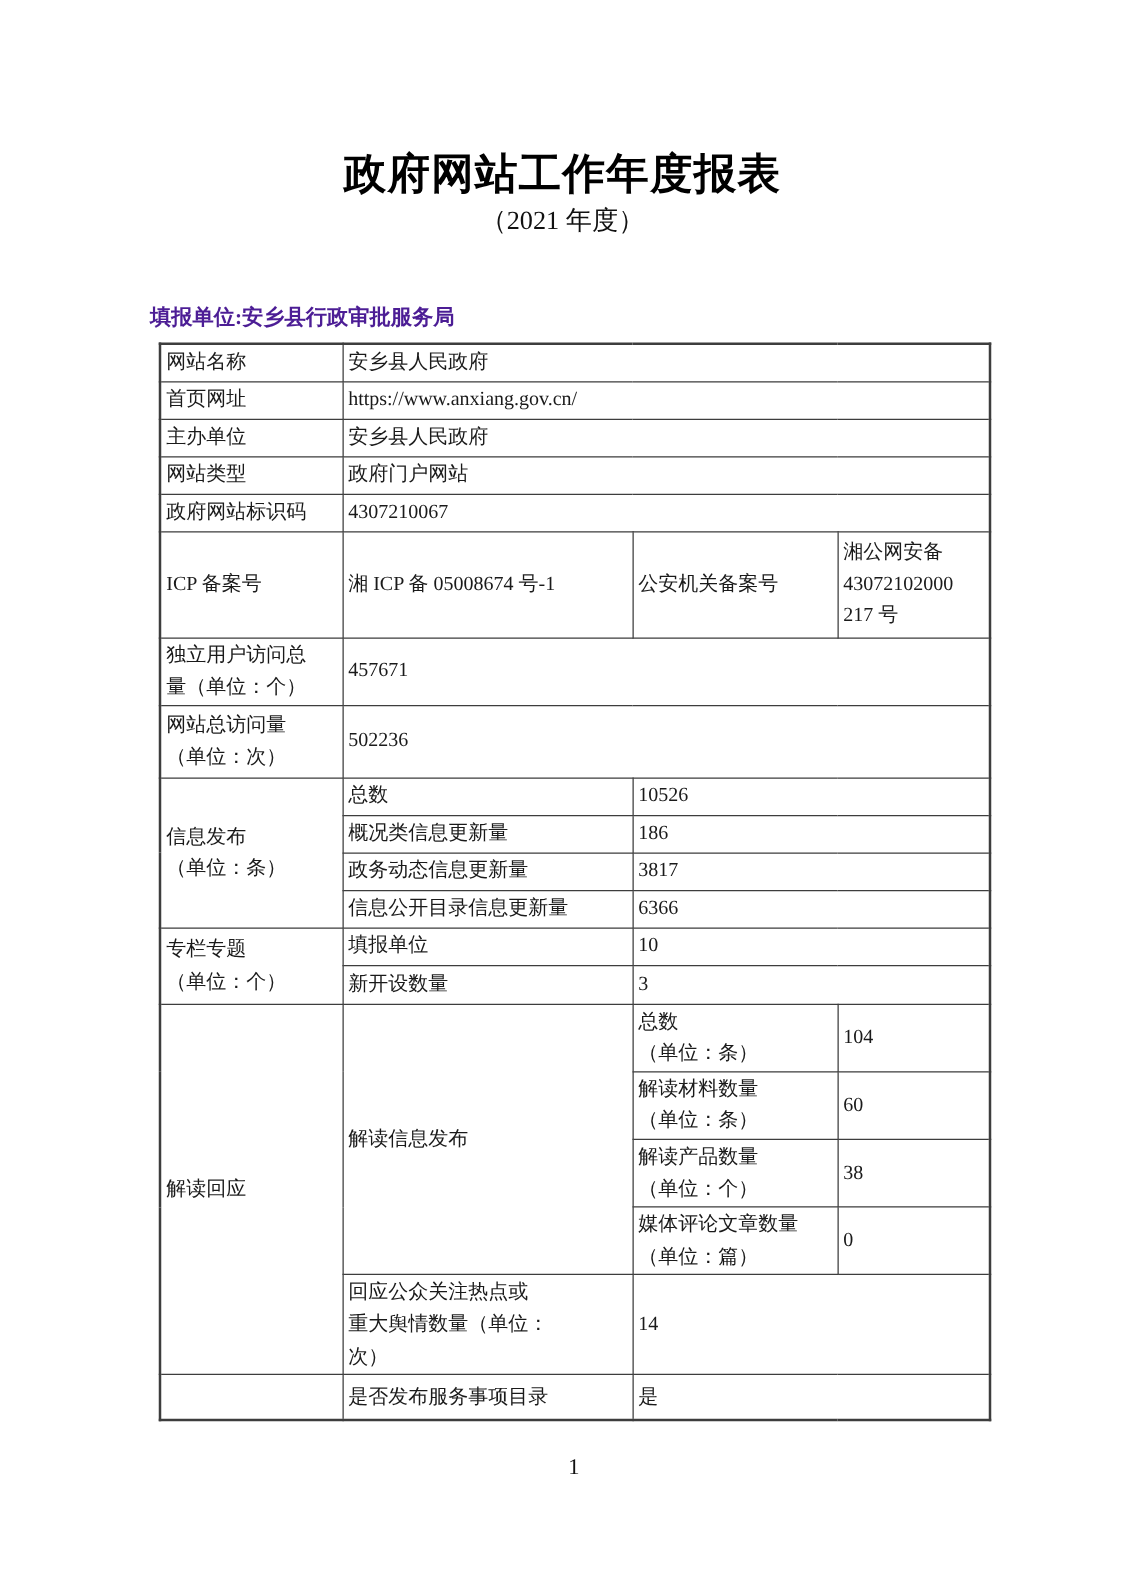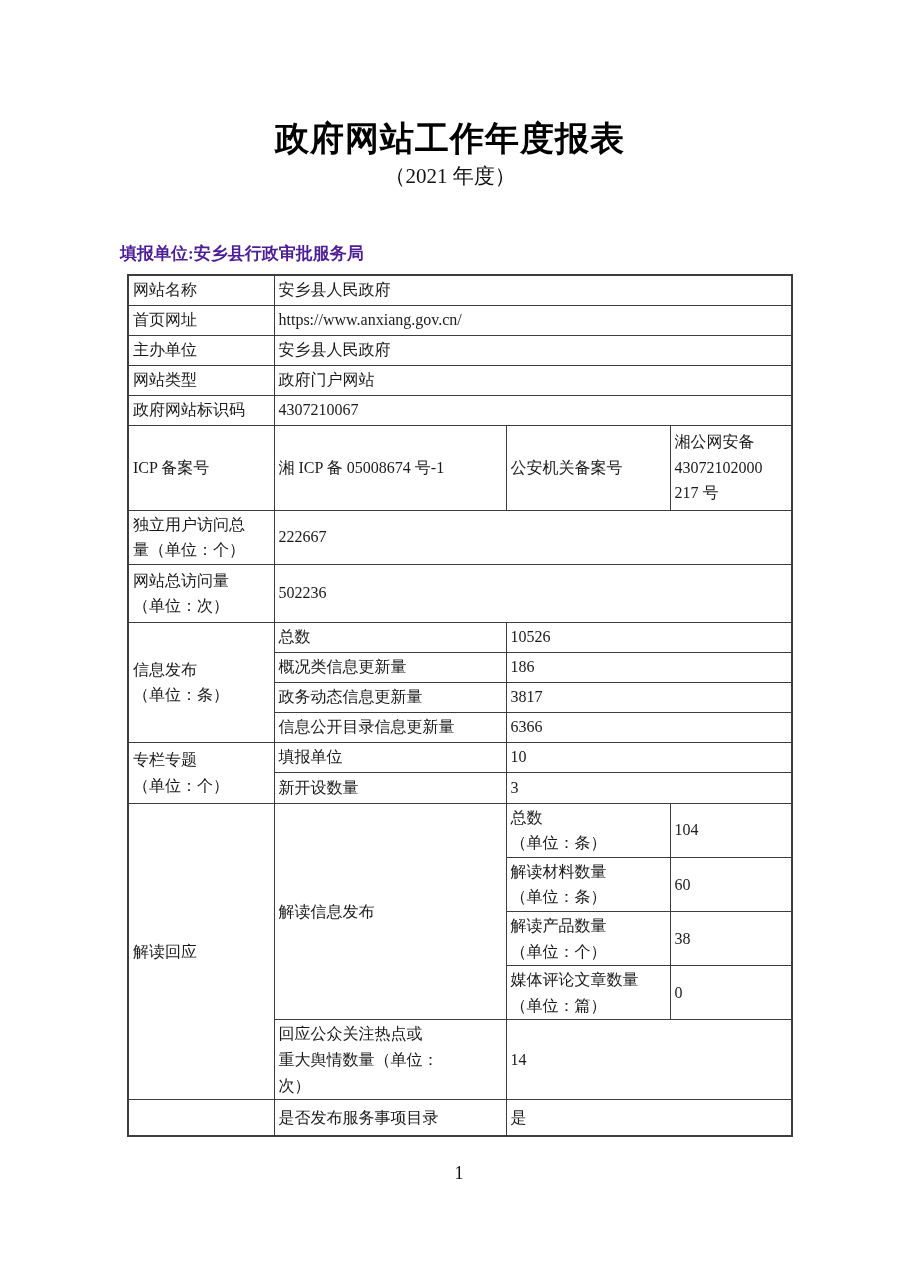--- a/index.html
+++ b/index.html
@@ -93,21 +93,21 @@
         <td>ICP 备案号</td>
         <td>湘 ICP 备 05008674 号-1</td>
         <td>公安机关备案号</td>
         <td>湘公网安备
 43072102000
 217 号</td>
       </tr>
       <tr class="h54">
         <td>独立用户访问总
 量（单位：个）</td>
-        <td colspan="3">222667</td>
+        <td colspan="3">457671</td>
       </tr>
       <tr class="h58">
         <td>网站总访问量
 （单位：次）</td>
         <td colspan="3">502236</td>
       </tr>
 
       <tr class="h30">
         <td rowspan="4">信息发布
 （单位：条）</td>

